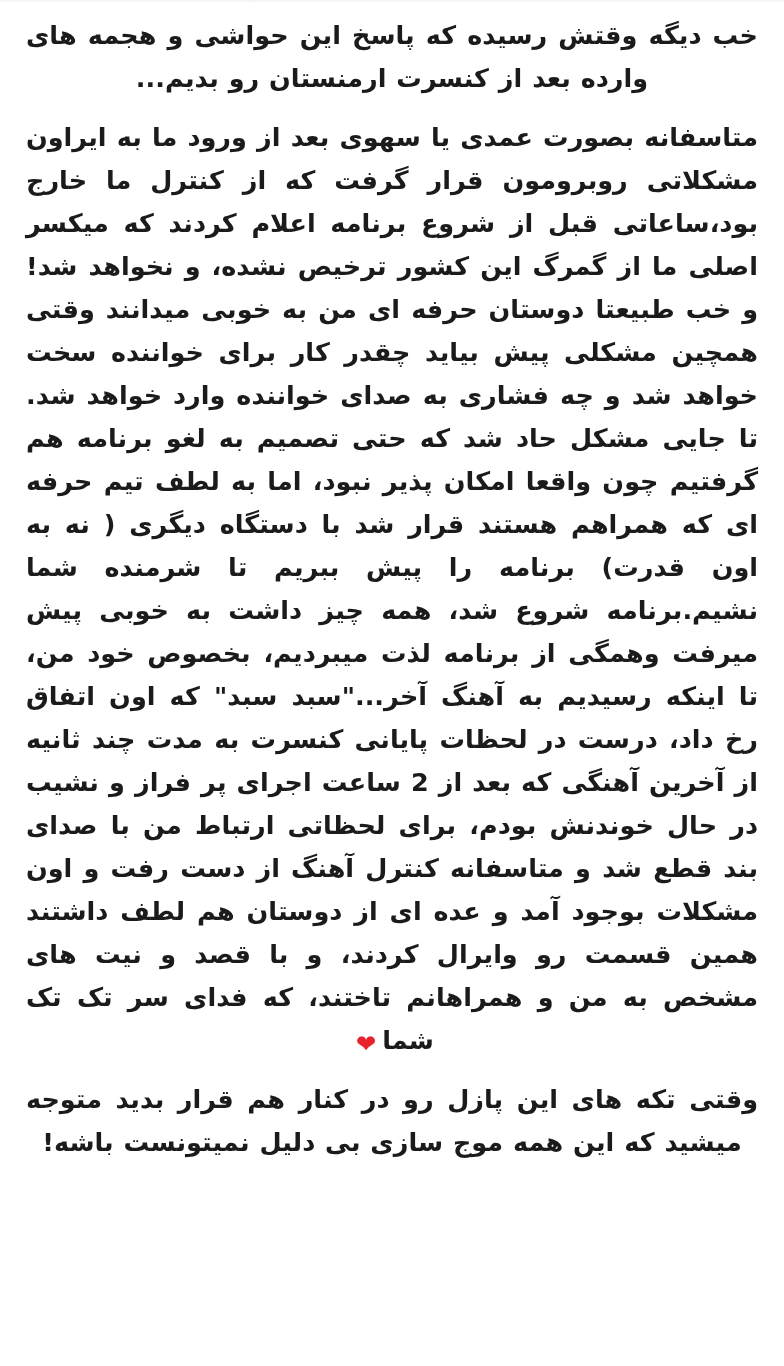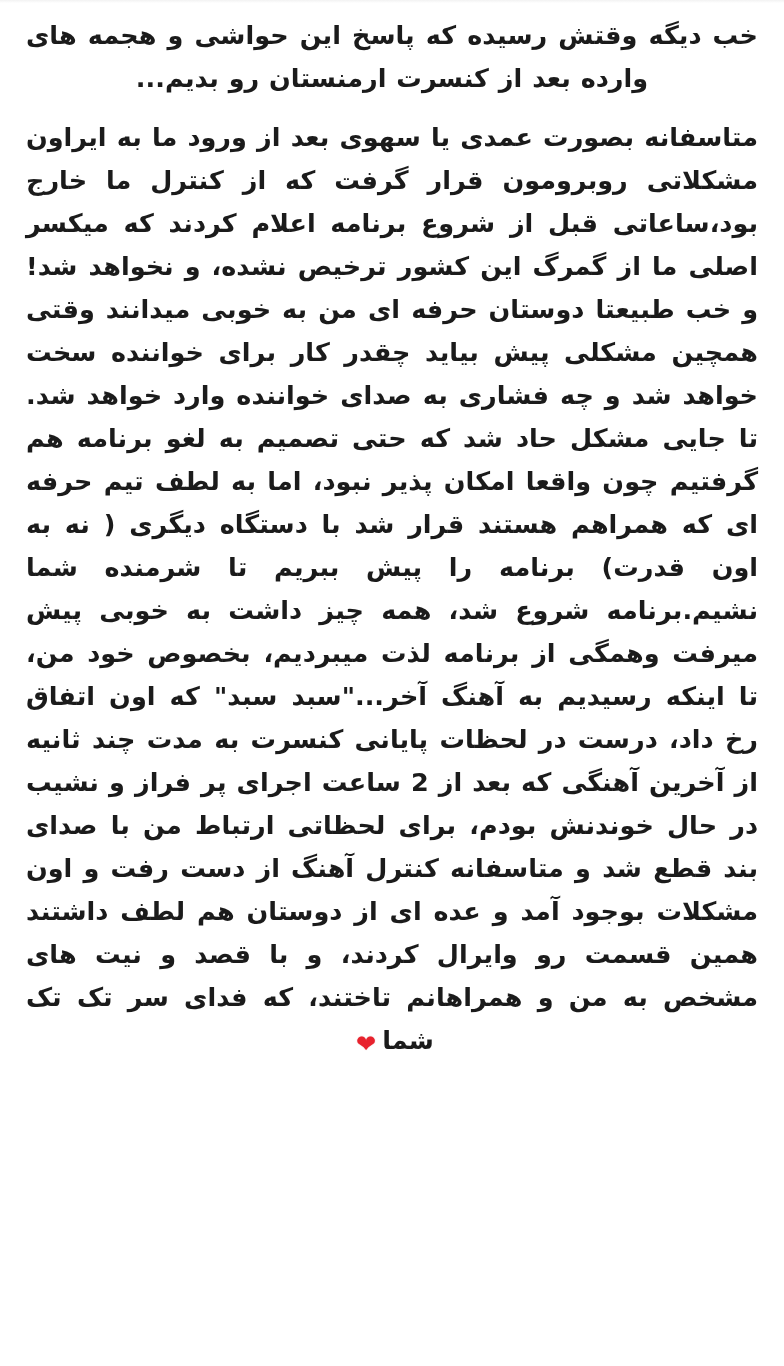--- a/index.html
+++ b/index.html
@@ -74,16 +74,17 @@
 
   <div class="top-edge"></div>
 
   <div class="statement">
 
     <p class="para gap-after">خب دیگه وقتش رسیده که پاسخ این حواشی و هجمه های وارده بعد از کنسرت ارمنستان رو بدیم...</p>
 
 
     <p class="para"><span>متاسفانه بصورت عمدی یا سهوی بعد از ورود ما به ایراون مشکلاتی روبرومون قرار گرفت که از کنترل ما خارج بود،ساعاتی قبل از شروع برنامه اعلام کردند که میکسر اصلی ما از گمرگ این کشور ترخیص نشده، و نخواهد شد! و خب طبیعتا دوستان حرفه ای من به خوبی میدانند وقتی همچین مشکلی پیش بیاید چقدر کار برای خواننده سخت خواهد شد و چه فشاری به صدای خواننده وارد خواهد شد. تا جایی مشکل حاد شد که حتی تصمیم به لغو برنامه هم گرفتیم چون واقعا امکان پذیر نبود، اما به لطف تیم حرفه ای که همراهم هستند قرار شد با دستگاه دیگری ( نه به اون قدرت) برنامه را پیش ببریم تا شرمنده شما نشیم.برنامه شروع شد، همه چیز داشت به خوبی پیش میرفت وهمگی از برنامه لذت میبردیم، بخصوص خود من، تا اینکه رسیدیم به آهنگ آخر..."سبد سبد" که اون اتفاق رخ داد، درست در لحظات پایانی کنسرت به مدت چند ثانیه از آخرین آهنگی که بعد از 2 ساعت اجرای پر فراز و نشیب در حال خوندنش بودم، برای لحظاتی ارتباط من با صدای بند قطع شد و متاسفانه کنترل آهنگ از دست رفت و اون مشکلات بوجود آمد و عده ای از دوستان هم لطف داشتند همین قسمت رو وایرال کردند، و با قصد و نیت های مشخص به من و همراهانم تاختند، که فدای سر تک تک شما</span><span class="heart">❤</span></p>
 
+    <p class="para gap-before gap-after">وقتی تکه های این پازل رو در کنار هم قرار بدید متوجه میشید که این همه موج سازی بی دلیل نمیتونست باشه!</p>
 
   </div>
 
 </div>
 
 </body></html>

